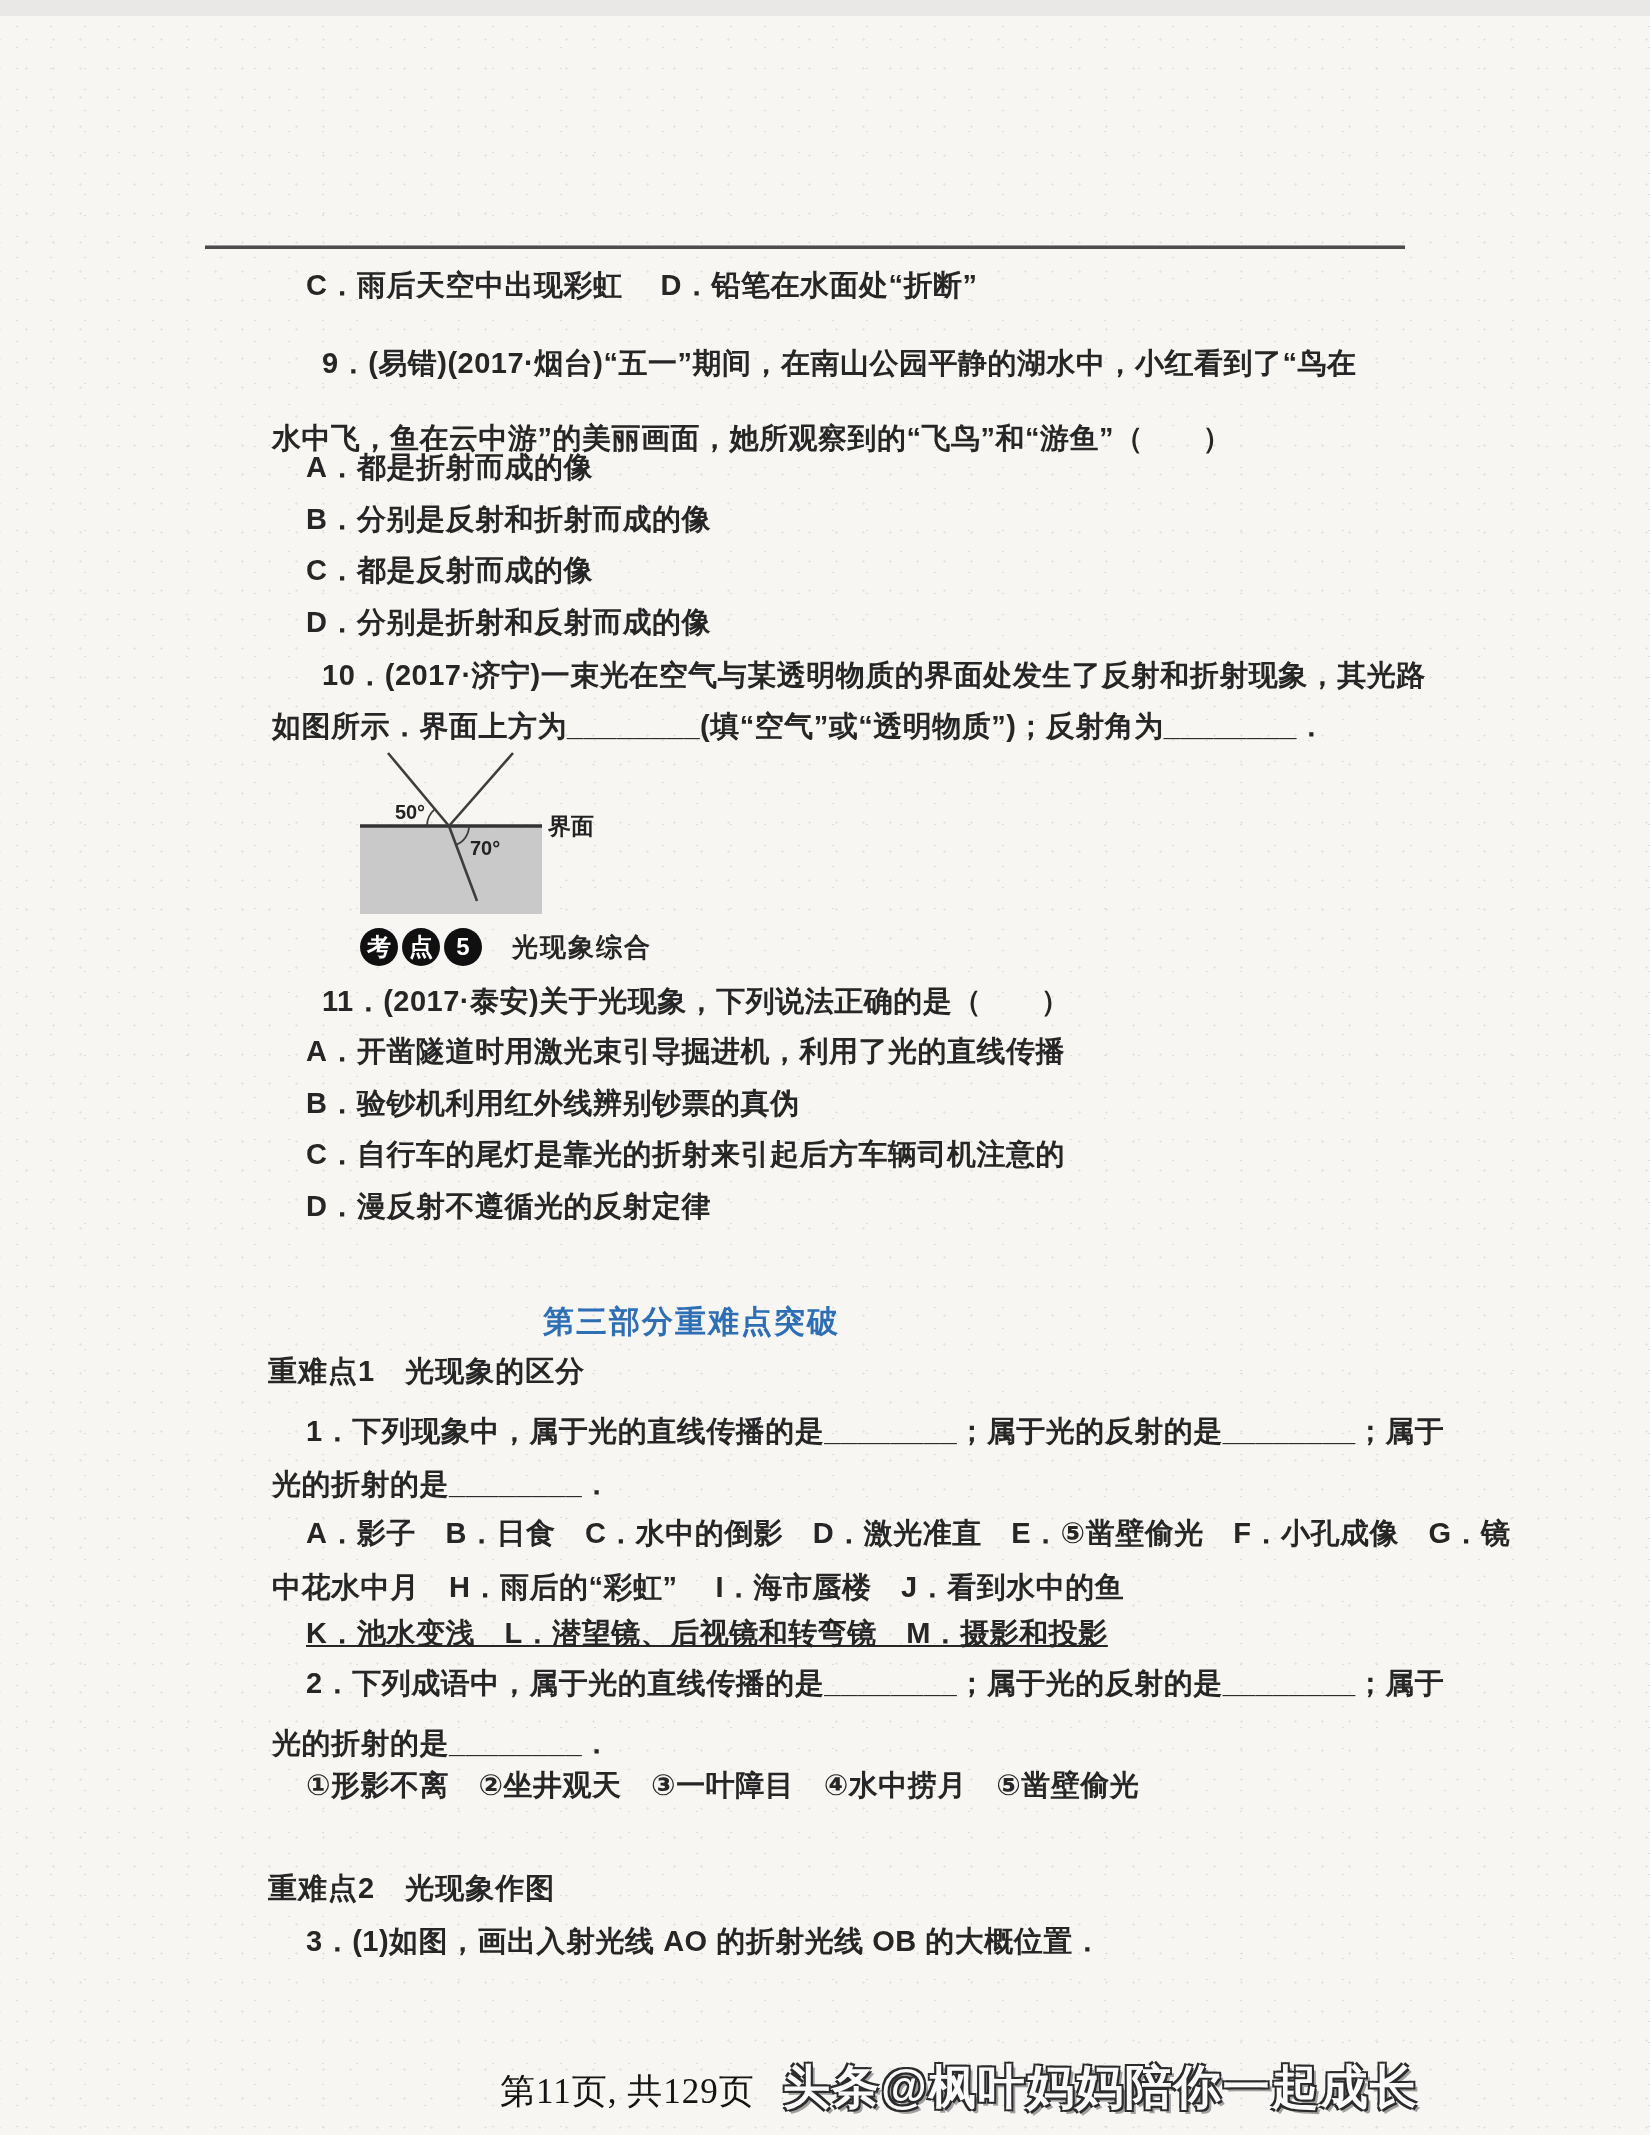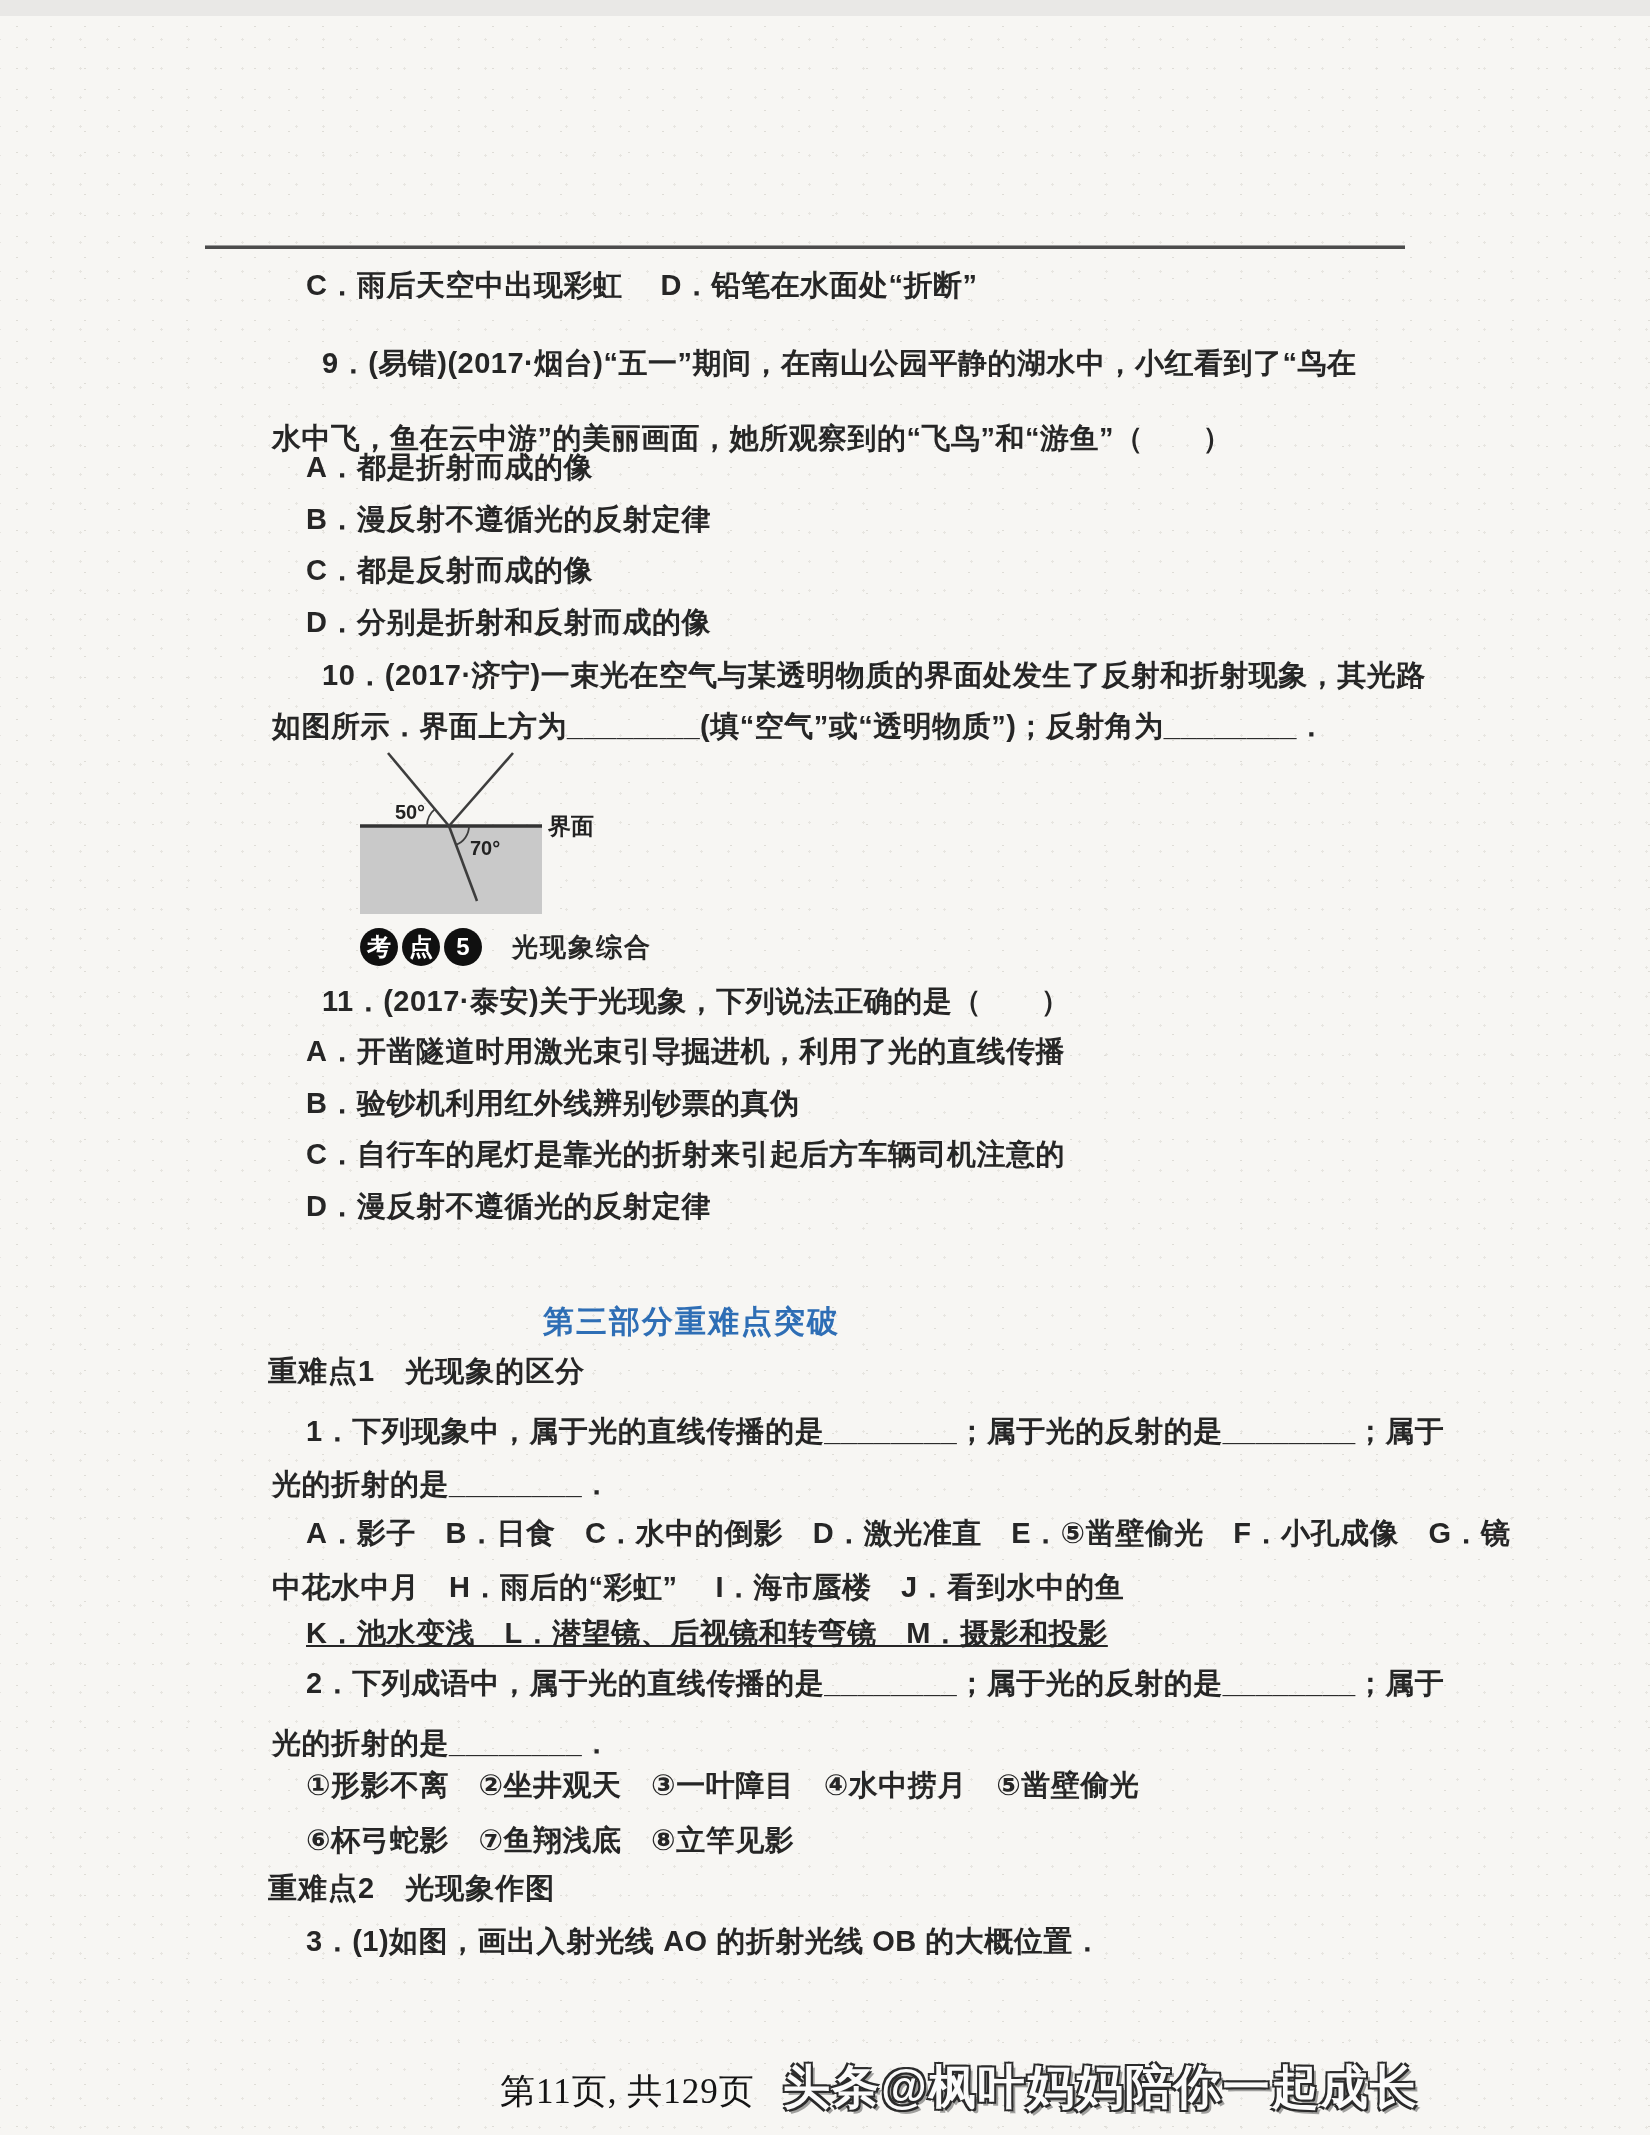--- a/index.html
+++ b/index.html
@@ -47,21 +47,21 @@
 
 <div class="page">
 
   <div class="rule"></div>
 
   <div class="abs body-line" style="left:306px;top:250px;">C．雨后天空中出现彩虹　 D．铅笔在水面处“折断”</div>
 
   <div class="abs body-line" style="left:322px;top:328px;">9．(易错)(2017·烟台)“五一”期间，在南山公园平静的湖水中，小红看到了“鸟在</div>
   <div class="abs body-line" style="left:272px;top:403px;">水中飞，鱼在云中游”的美丽画面，她所观察到的“飞鸟”和“游鱼”（　　）</div>
   <div class="abs body-line" style="left:306px;top:432px;">A．都是折射而成的像</div>
-  <div class="abs body-line" style="left:306px;top:484px;">B．漫反射不遵循光的反射定律</div>
+  <div class="abs body-line" style="left:306px;top:484px;">B．分别是反射和折射而成的像</div>
   <div class="abs body-line" style="left:306px;top:535px;">C．都是反射而成的像</div>
   <div class="abs body-line" style="left:306px;top:587px;">D．分别是折射和反射而成的像</div>
 
   <div class="abs body-line" style="left:322px;top:640px;">10．(2017·济宁)一束光在空气与某透明物质的界面处发生了反射和折射现象，其光路</div>
   <div class="abs body-line" style="left:272px;top:691px;">如图所示．界面上方为________(填“空气”或“透明物质”)；反射角为________．</div>
 
   <div class="abs" style="left:330px;top:727px;">
     <svg width="330" height="185" viewBox="0 0 330 185">
 
       <rect x="30" y="84" width="182" height="87" fill="#c9c9c9"></rect>
@@ -103,21 +103,20 @@
 
   <div class="abs heading" style="left:268px;top:1336px;">重难点1　光现象的区分</div>
   <div class="abs body-line" style="left:306px;top:1396px;">1．下列现象中，属于光的直线传播的是________；属于光的反射的是________；属于</div>
   <div class="abs body-line" style="left:272px;top:1449px;">光的折射的是________．</div>
   <div class="abs body-line" style="left:306px;top:1498px;">A．影子　B．日食　C．水中的倒影　D．激光准直　E．⑤凿壁偷光　F．小孔成像　G．镜</div>
   <div class="abs body-line" style="left:272px;top:1552px;">中花水中月　H．雨后的“彩虹”　 I．海市蜃楼　J．看到水中的鱼</div>
   <div class="abs body-line" style="left:306px;top:1598px;text-decoration:underline;">K．池水变浅　L．潜望镜、后视镜和转弯镜　M．摄影和投影</div>
   <div class="abs body-line" style="left:306px;top:1648px;">2．下列成语中，属于光的直线传播的是________；属于光的反射的是________；属于</div>
   <div class="abs body-line" style="left:272px;top:1708px;">光的折射的是________．</div>
   <div class="abs body-line" style="left:306px;top:1750px;">①形影不离　②坐井观天　③一叶障目　④水中捞月　⑤凿壁偷光</div>
-  <div class="abs body-line" style="left:306px;top:1805px;">⑥杯弓蛇影　⑦鱼翔浅底　⑧立竿见影</div>
 
   <div class="abs heading" style="left:268px;top:1853px;">重难点2　光现象作图</div>
   <div class="abs body-line" style="left:306px;top:1906px;">3．(1)如图，画出入射光线 AO 的折射光线 OB 的大概位置．</div>
 
   <div class="abs footer-page" style="left:500px;top:2052px;">第11页, 共129页</div>
   <div class="abs watermark" style="left:783px;top:2040px;">头条@枫叶妈妈陪你一起成长</div>
 
 </div>
 
 </body></html>

